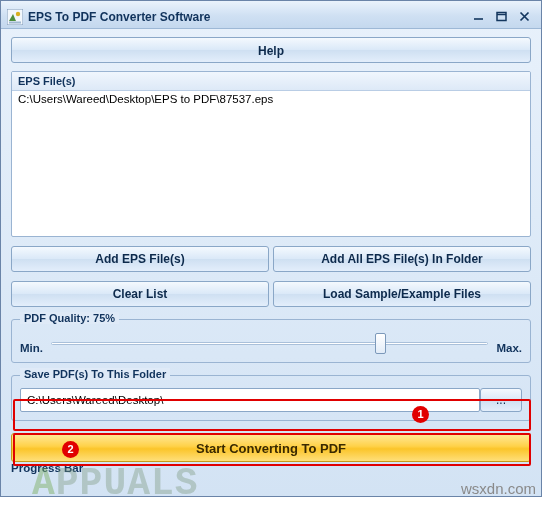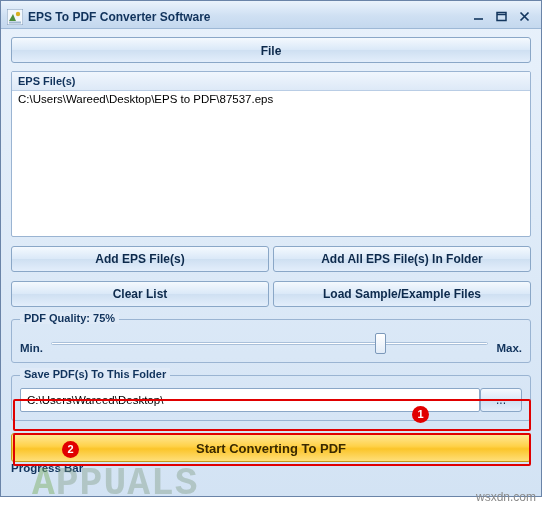--- a/index.html
+++ b/index.html
@@ -264,22 +264,22 @@
     letter-spacing: 1px;
     color: rgba(120, 150, 120, 0.38);
     font-family: Liberation Mono, monospace;
     user-select: none;
     margin-left: 24px;
   }
   .wm-appuals .g { color: rgba(120, 170, 90, 0.45); }
   .wm-wsxdn {
     position: absolute;
     right: 6px;
-    bottom: 3px;
-    font-size: 12px;
+    bottom: 10px;
+    font-size: 15px;
     color: #8a8a8a;
   }
 </style>
 </head>
 <body>
 
 <div id="app">
 
   <div class="window">
 
@@ -308,21 +308,21 @@
         <span class="tbtn">
           <svg width="13" height="13" viewBox="0 0 13 13">
               <path d="M2.5 2.5 L10.5 10.5 M10.5 2.5 L2.5 10.5" stroke="#13365e" stroke-width="1.7" fill="none"></path>
             </svg>
         </span>
       </span>
     </div>
 
     <div class="body">
 
-      <button class="btn help-btn">File</button>
+      <button class="btn help-btn">Help</button>
 
       
       <div class="filelist-wrap">
         <div class="filelist-header">EPS File(s)</div>
         <div class="filelist-row">C:\Users\Wareed\Desktop\EPS to PDF\87537.eps</div>
       </div>
 
       <div class="btn-row">
         <button class="btn">Add EPS File(s)</button>
         <button class="btn">Add All EPS File(s) In Folder</button>

